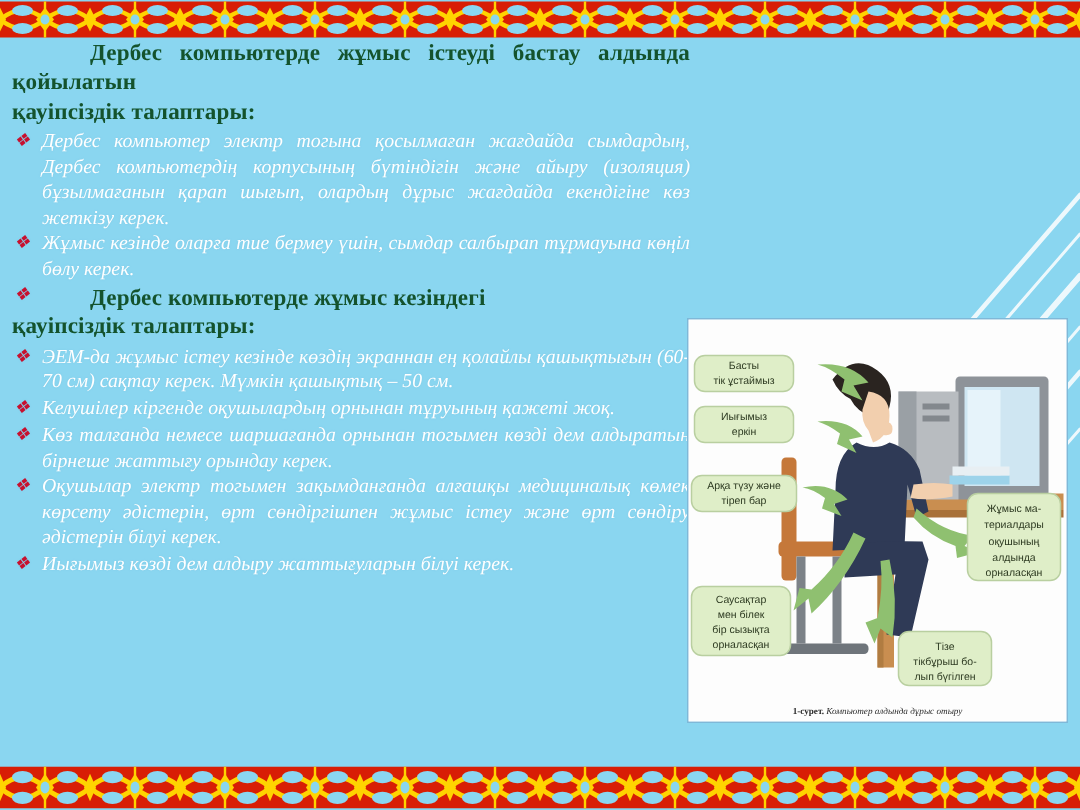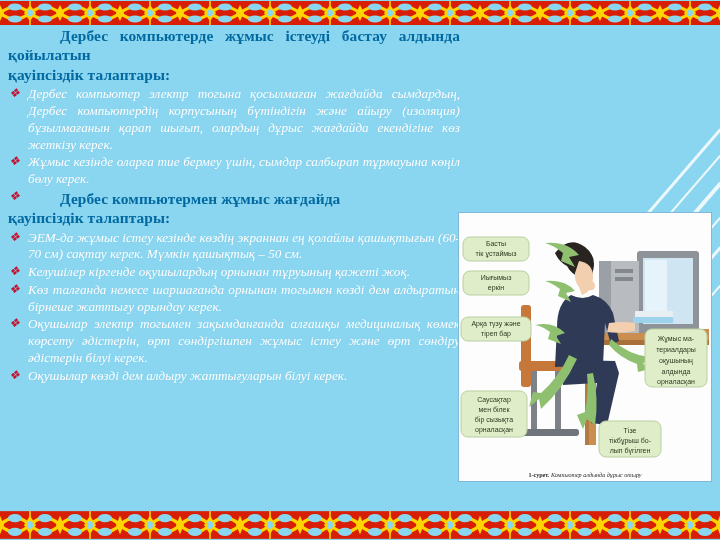--- a/index.html
+++ b/index.html
@@ -33,21 +33,21 @@
   }
 
   .txt-col{
     position:absolute;left:8px;top:0;width:452px;
   }
 
   h2.head{
     margin:0;
     font-size:15.4px;
     font-weight:bold;
-    color:#0369a1;
+    color:#14532d;
     line-height:1.26;
     text-align:justify;
     letter-spacing:.1px;
   }
   h2.head .ind{display:inline-block;width:52px;}
 
   ul.bullets{list-style:none;margin:2px 0 0 0;padding:0;}
   ul.bullets li{
     position:relative;
     padding-left:20px;
@@ -142,21 +142,21 @@
       <li>
         <span class="bul">❖</span>
         <span>Жұмыс кезінде оларға тие бермеу үшін, сымдар салбырап тұрмауына көңіл бөлу керек.</span>
       </li>
       <li>
         <span class="bul">❖</span>
       </li>
     </ul>
 
     <h2 class="head blk2">
-      <span class="ind"></span><span>Дербес компьютермен жұмыс жағдайда</span><br>
+      <span class="ind"></span><span>Дербес компьютерде жұмыс кезіндегі</span><br>
       <span>қауіпсіздік талаптары:</span>
     </h2>
 
     <ul class="bullets">
       <li>
         <span class="bul">❖</span>
         <span>ЭЕМ-да жұмыс істеу кезінде көздің экраннан ең қолайлы қашықтығын (60-70 см) сақтау керек. Мүмкін қашықтық – 50 см.</span>
       </li>
       <li>
         <span class="bul">❖</span>
@@ -165,21 +165,21 @@
       <li>
         <span class="bul">❖</span>
         <span>Көз талғанда немесе шаршағанда орнынан тогымен көзді дем алдыратын бірнеше жаттығу орындау керек.</span>
       </li>
       <li>
         <span class="bul">❖</span>
         <span>Оқушылар электр тогымен зақымданғанда алғашқы медициналық көмек көрсету әдістерін, өрт сөндіргішпен жұмыс істеу және өрт сөндіру әдістерін білуі керек.</span>
       </li>
       <li>
         <span class="bul">❖</span>
-        <span>Оқушылар көзді дем алдыру жаттығуларын білуі керек.</span>
+        <span>Иығымыз көзді дем алдыру жаттығуларын білуі керек.</span>
       </li>
     </ul>
 
   </div>
 </div>
 
 <div class="illus">
   <svg width="252" height="268" viewBox="0 0 252 268">
     <rect width="252" height="268" fill="#fdfdfd"></rect>
 

